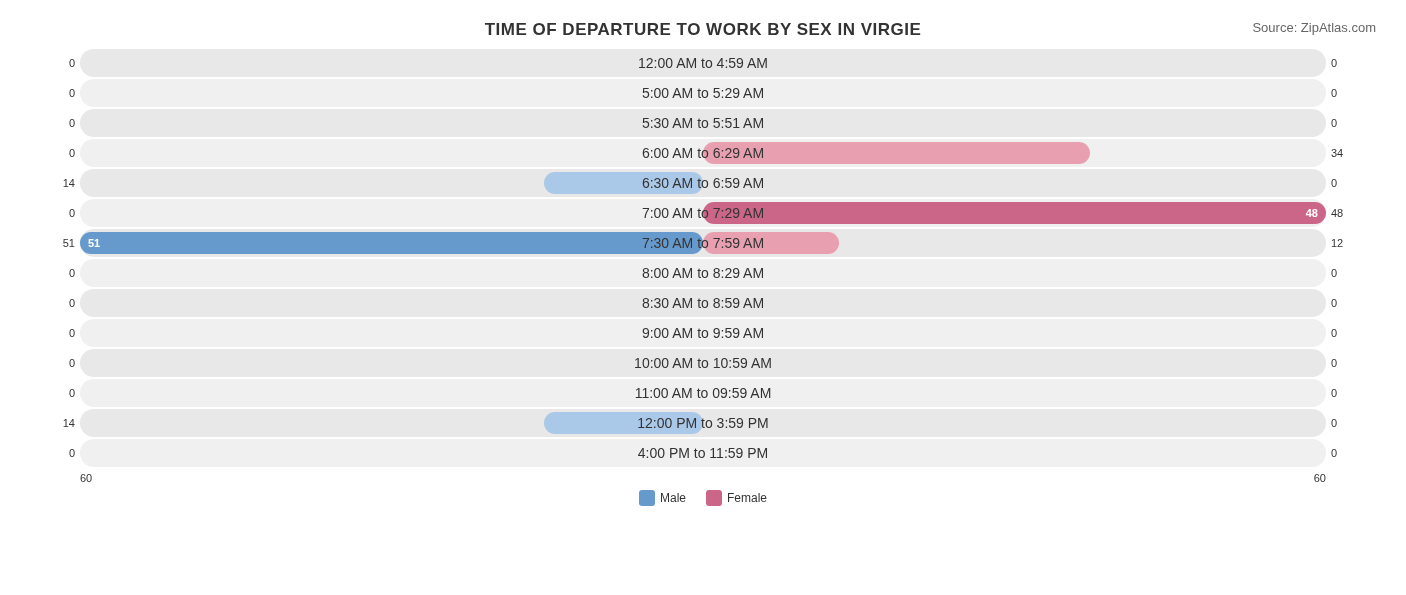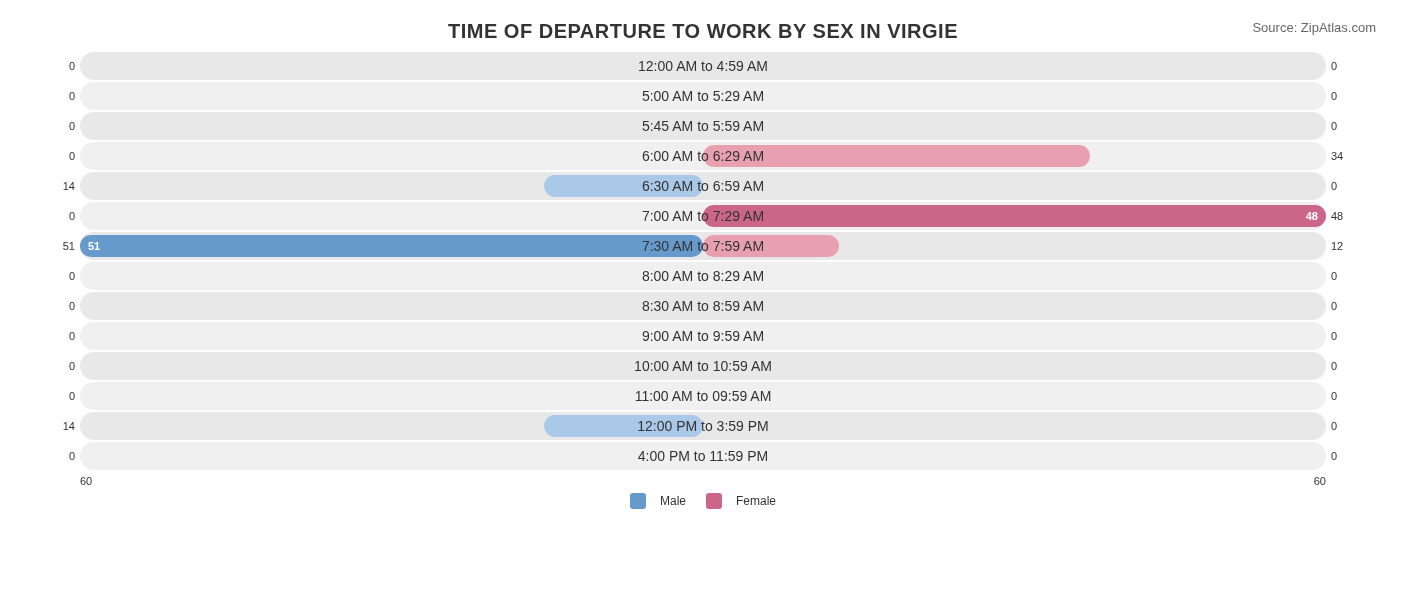--- a/index.html
+++ b/index.html
@@ -10,21 +10,21 @@
       height: 595px;
       overflow: hidden;
     }
     .chart-container {
       width: 1406px;
       height: 595px;
       padding: 20px 30px 50px 30px;
       position: relative;
     }
     .chart-title {
-      font-size: 20px;
+      font-size: 17px;
       font-weight: bold;
       color: #333;
       text-align: center;
       margin-bottom: 8px;
       letter-spacing: 0.5px;
     }
     .source-text {
       position: absolute;
       top: 20px;
       right: 30px;
@@ -86,21 +86,21 @@
       justify-content: center;
       align-items: center;
       gap: 20px;
       margin-top: 6px;
       font-size: 12px;
       color: #333;
     }
     .legend-item {
       display: flex;
       align-items: center;
-      gap: 14px;
+      gap: 5px;
     }
     .legend-box {
       width: 16px;
       height: 16px;
       border-radius: 3px;
     }
     .axis-bottom {
       display: flex;
       justify-content: space-between;
       padding: 0 0px;
@@ -129,21 +129,21 @@
           <span class="label">12:00 AM to 4:59 AM</span>
         </div>
         <div class="row" style="position: relative;">
           <span class="left-value">0</span>
           <span class="right-value">0</span>
           <span class="label">5:00 AM to 5:29 AM</span>
         </div>
         <div class="row" style="position: relative;">
           <span class="left-value">0</span>
           <span class="right-value">0</span>
-          <span class="label">5:45 AM to 5:59 AM</span>
+          <span class="label">5:30 AM to 5:51 AM</span>
         </div>
         <div class="row" style="position: relative;">
           <div style="position: absolute; left: 50%; width: 386.667px; top: 3px; height: 22px; background: rgb(232, 160, 176); border-radius: 11px;"></div>
           <span class="left-value">0</span>
           <span class="right-value">34</span>
           <span class="label">6:00 AM to 6:29 AM</span>
         </div>
         <div class="row" style="position: relative;">
           <div style="position: absolute; right: 50%; width: 159.216px; top: 3px; height: 22px; background: rgb(170, 200, 232); border-radius: 11px;"></div>
           <span class="left-value">14</span>

